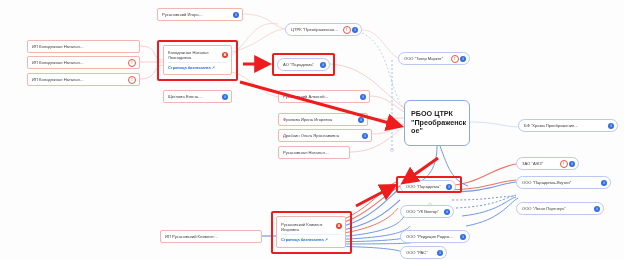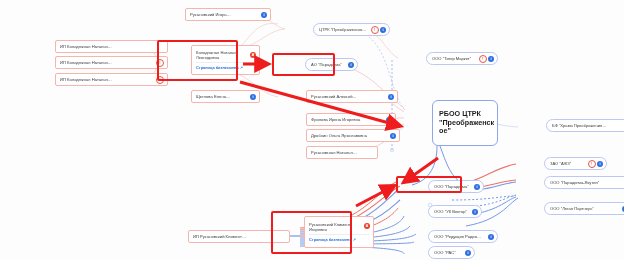--- a/index.html
+++ b/index.html
@@ -3,21 +3,21 @@
 <meta charset="utf-8">
 <style>
   html,body{margin:0;padding:0;background:#ffffff;}
   body{width:624px;height:260px;overflow:hidden;
        font-family:"Liberation Sans","DejaVu Sans",sans-serif;}
   #canvas{position:relative;width:624px;height:260px;background:#fdfdfd;}
   #wires{position:absolute;left:0;top:0;width:624px;height:260px;}
   #overlay{position:absolute;left:0;top:0;width:624px;height:260px;pointer-events:none;}
 
   .node{position:absolute;box-sizing:border-box;display:flex;align-items:center;
-        background:#ffffff;white-space:nowrap;overflow:hidden;margin-left:28px;}
+        background:#ffffff;white-space:nowrap;overflow:hidden;}
 
   
   .rect{border:1px solid #f3b5ad;border-radius:2px;padding:0 4px;height:13px;
         font-size:4.1px;color:#3a3a3a;letter-spacing:.02px;}
   
   .pill{border:1px solid #bcc8f2;border-radius:9px;padding:0 5px;height:13px;
         font-size:4.1px;color:#3a3a3a;}
   
   .card{flex-direction:column;align-items:stretch;justify-content:center;
         border:1px solid #f3b5ad;border-radius:2px;padding:3px 4px;

